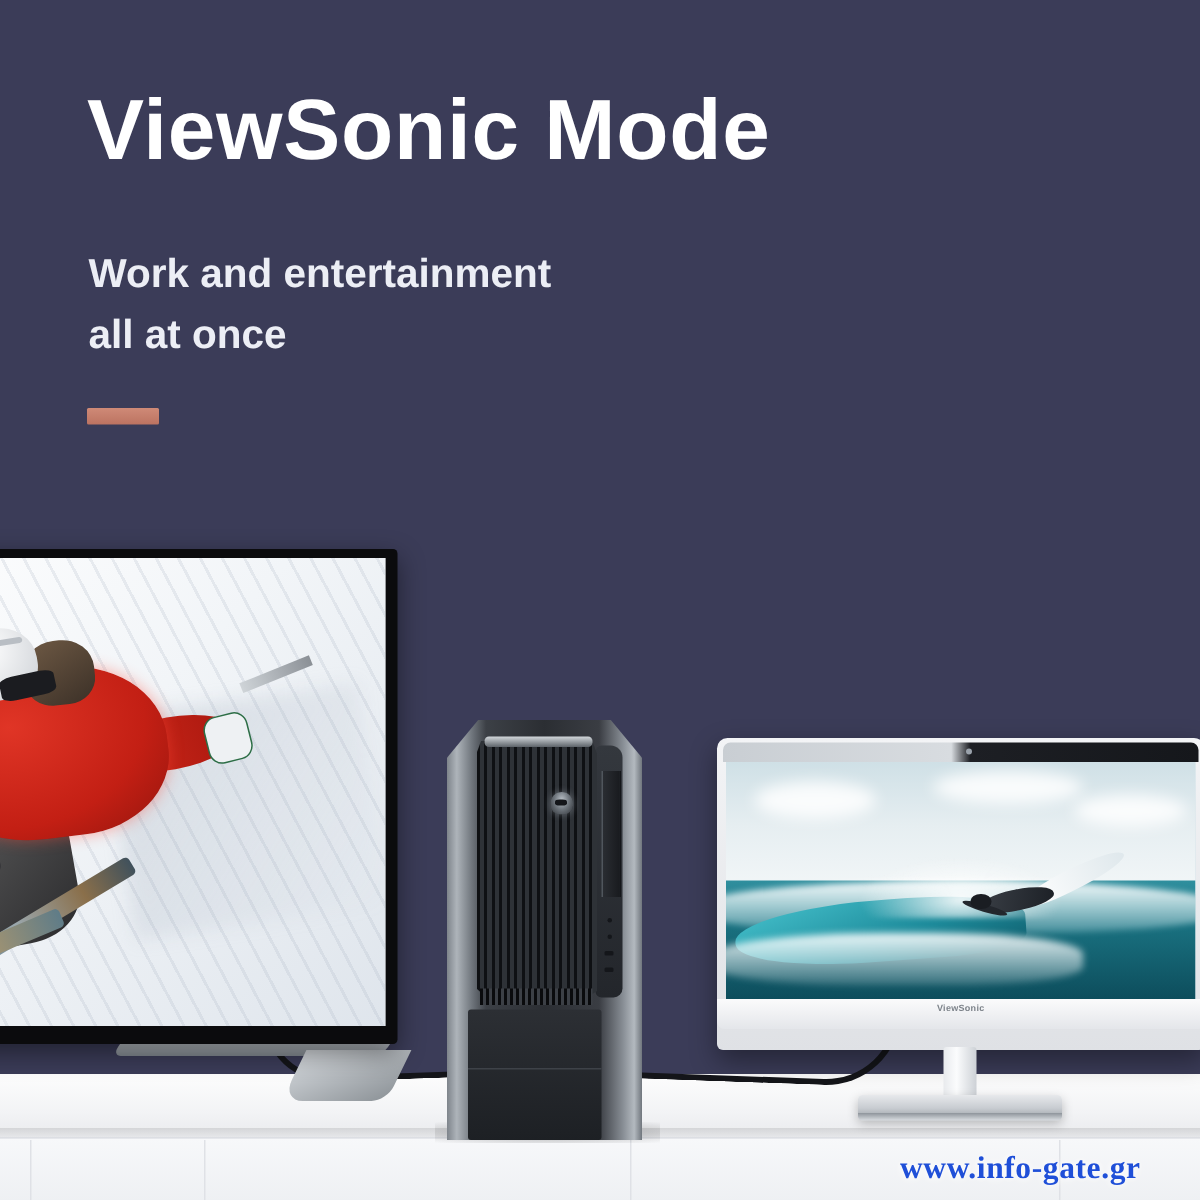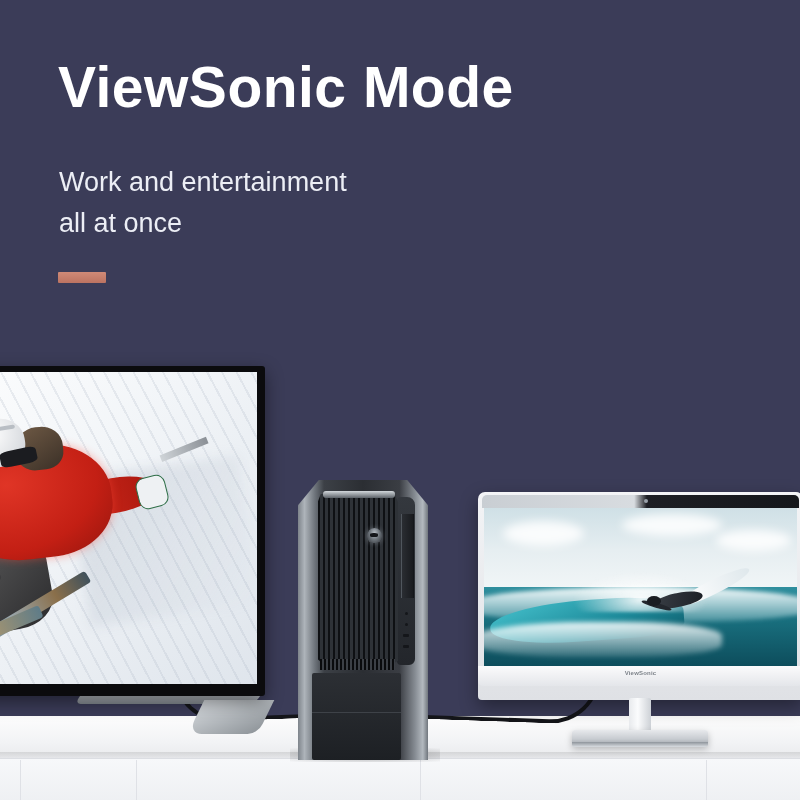--- a/index.html
+++ b/index.html
@@ -10,21 +10,21 @@
   }
 
   
   #headline{
     position:absolute;left:58px;top:58px;
     font-size:57px;font-weight:bold;color:#ffffff;
     letter-spacing:0.5px;line-height:1.05;white-space:nowrap;
   }
   #subline{
     position:absolute;left:59px;top:162px;
-    font-size:27px;font-weight:400;color:#eceef5;
+    font-size:27px;font-weight:700;color:#eceef5;
     line-height:1.52;white-space:pre-line;
   }
   #accent-bar{
     position:absolute;left:58px;top:272px;
     width:48px;height:11px;border-radius:1px;
     background:linear-gradient(180deg,#cf8a77 0%,#bc7361 100%);
   }
 
   
   .desk-top{
@@ -399,14 +399,15 @@
       <div class="surfer-arm"></div>
       <div class="surfer-head"></div>
     </div>
     <div id="mon-chin"></div>
     <div id="mon-logo">ViewSonic</div>
   </div>
   <div id="mon-neck"></div>
   <div id="mon-base"></div>
   <div id="mon-base-lip"></div>
 
+  <div id="watermark">www.info-gate.gr</div>
 
 </div>
 
 </body></html>

